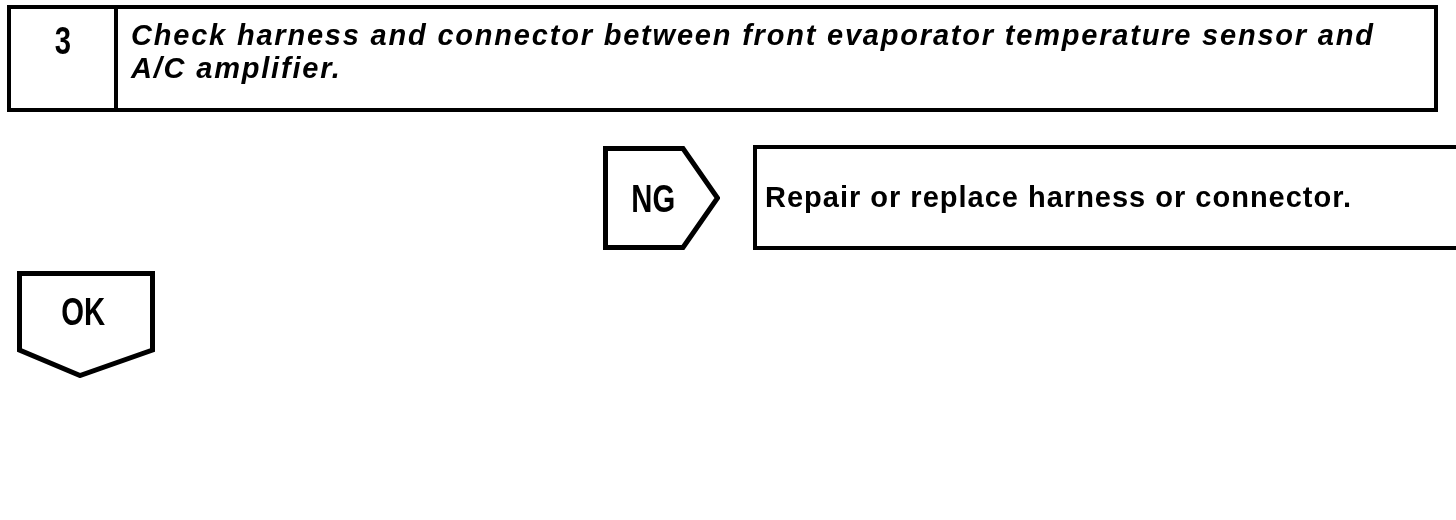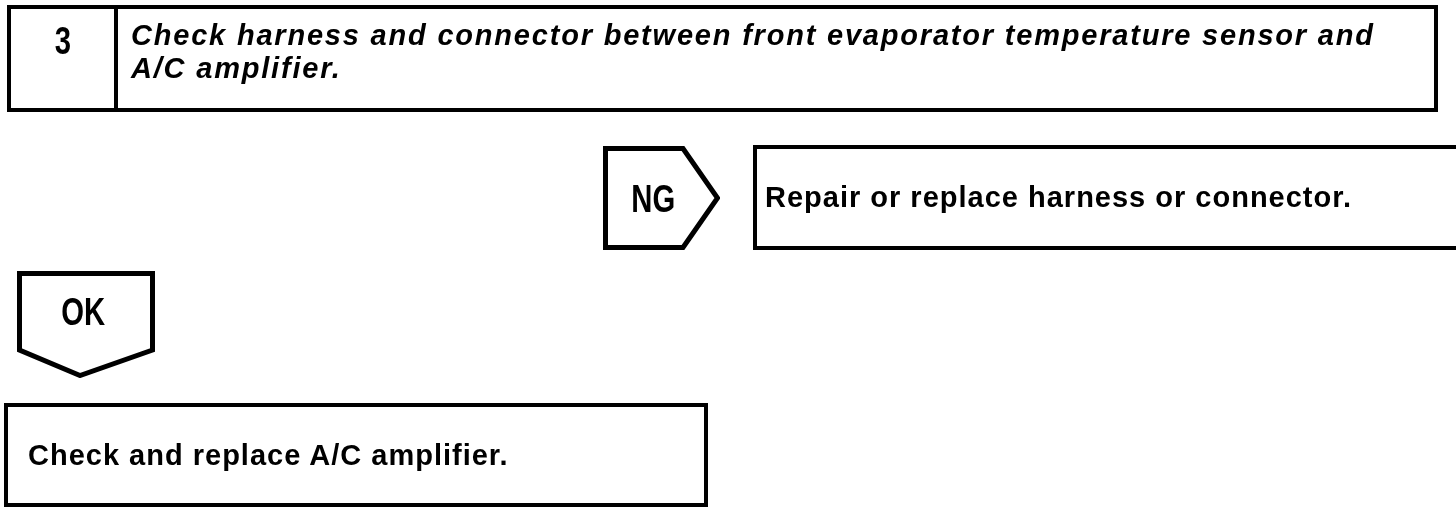--- a/index.html
+++ b/index.html
@@ -154,17 +154,14 @@
 
   <div class="ok-connector">
     <svg width="138" height="107" viewBox="0 0 138 107">
       <polygon class="pent" points="2.5,2.5 135.5,2.5 135.5,79 63,104.5 2.5,79"></polygon>
     </svg>
     <div class="ok-label-wrap">
       <span class="condensed">OK</span>
     </div>
   </div>
 
-  <div class="ok-action-box">
-    <span>Check and replace A/C amplifier.</span>
-  </div>
 
 </div>
 
 </body></html>

